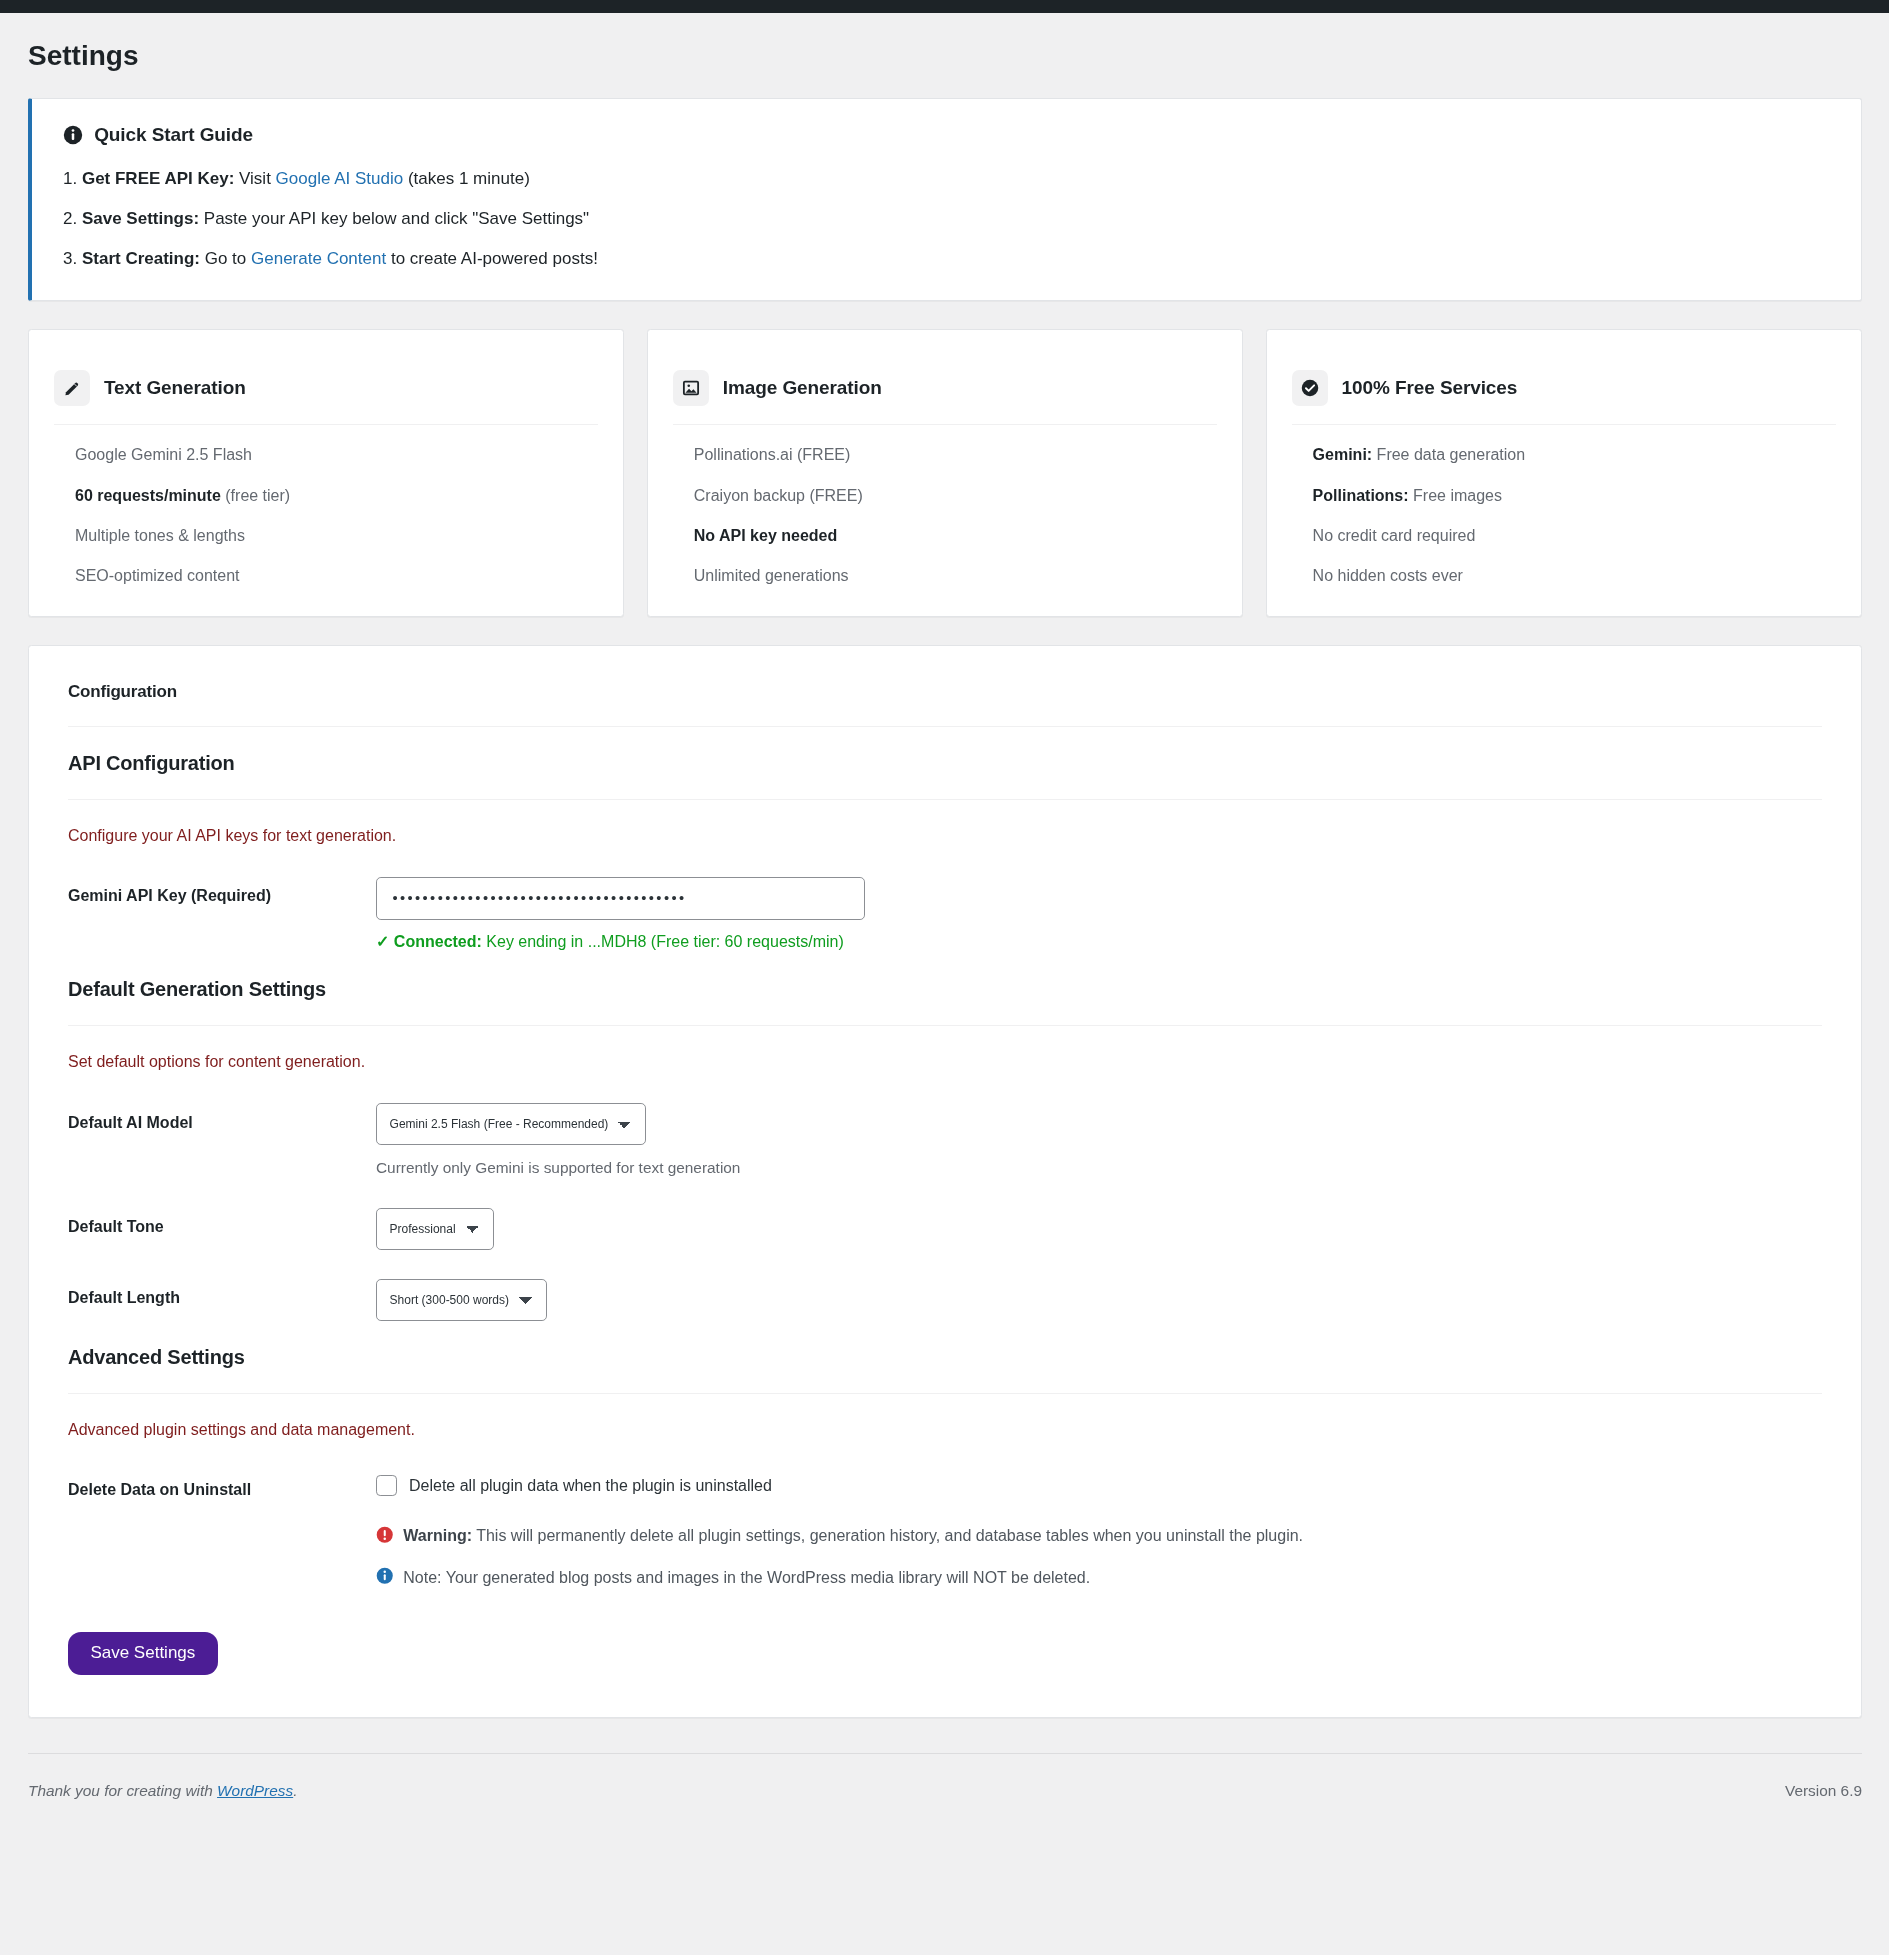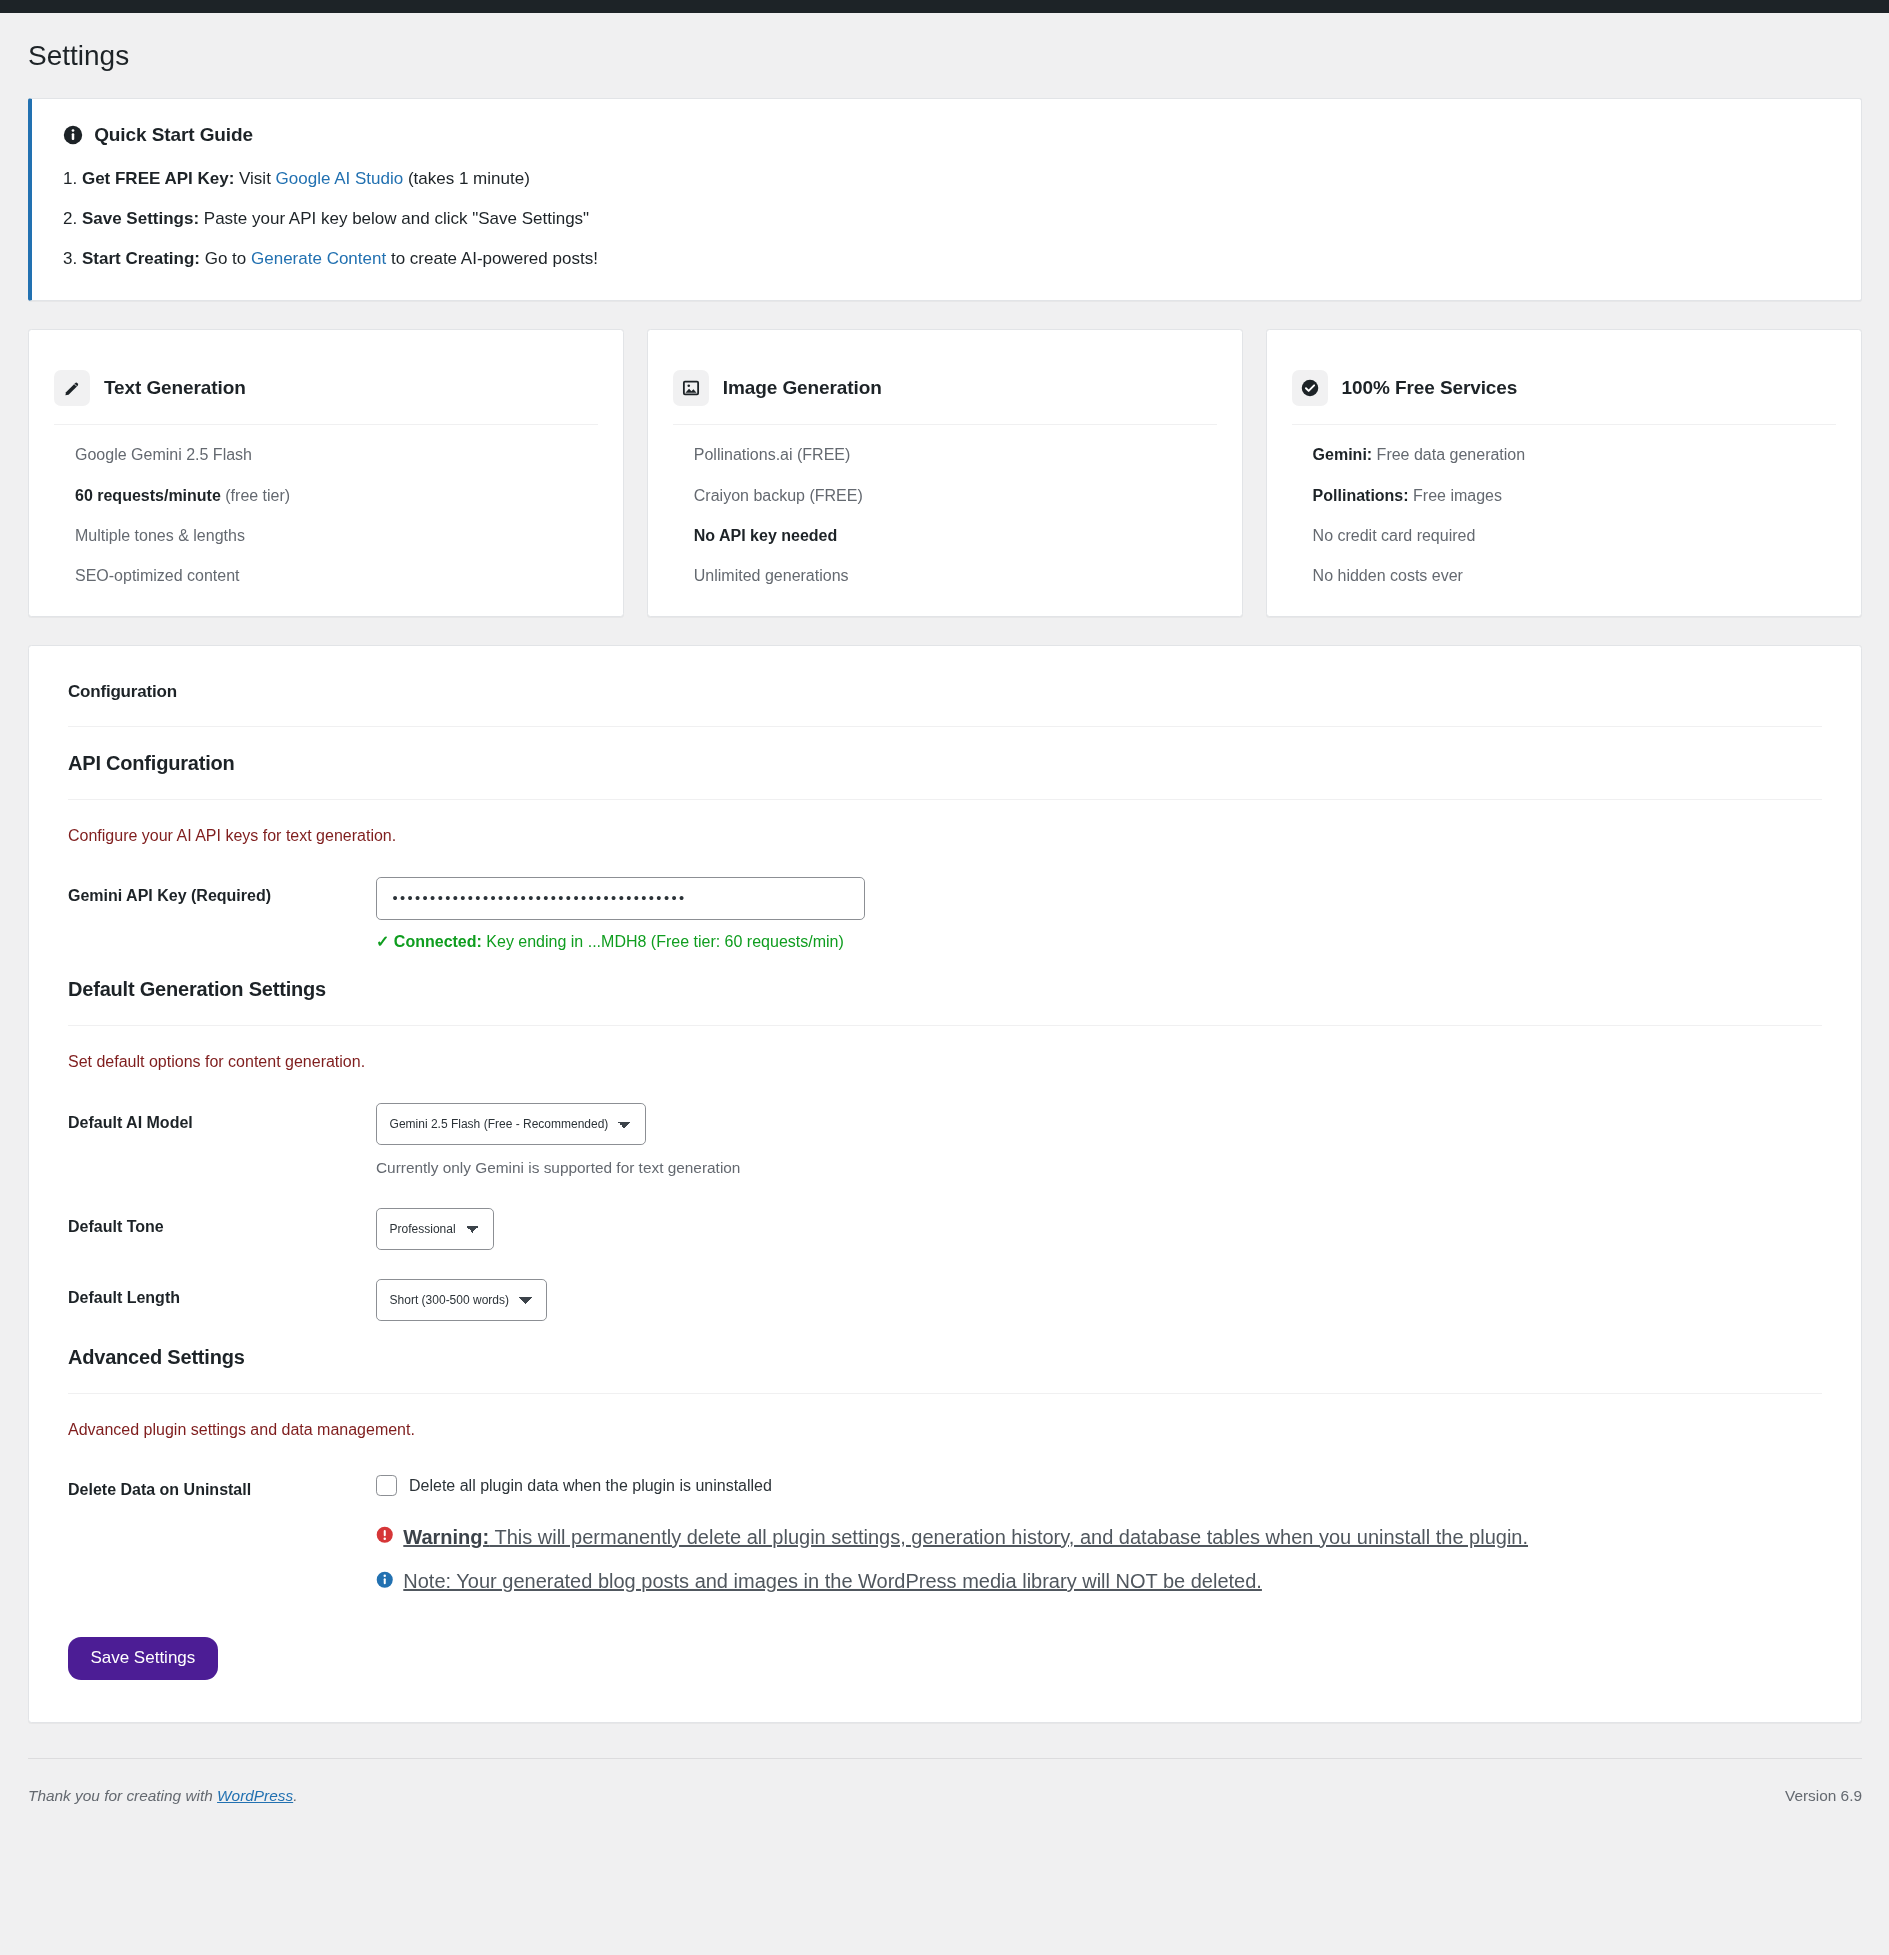--- a/index.html
+++ b/index.html
@@ -9,21 +9,21 @@
     min-height: 1955px;
     background: #f0f0f1;
     font-family: "Liberation Sans", sans-serif;
     color: #1d2327;
     -webkit-font-smoothing: antialiased;
   }
   .admin-bar { height: 12.6px; background: #1d2327; width: 100%; }
   .wrap { padding: 0 28px 0 28px; }
   .page-title {
     font-size: 28px;
-    font-weight: 400;
+    font-weight: 700;
     color: #1d2327;
     margin: 25px 0 24px 0;
     padding-left: 0px;
     line-height: 1.3;
   }
 
   
   .quickstart {
     background: #fff;
     border: 0.7px solid #e2e4e7;
@@ -218,26 +218,25 @@
     flex: none;
     cursor: pointer;
   }
   .checkline label {
     font-size: 16px;
     color: #2c3338;
     cursor: pointer;
   }
   .msgline {
     display: flex;
-    align-items: flex-end;
+    align-items: center;
     gap: 9.8px;
-    font-size: 20px;
+    font-size: 16px;
     color: #50575e;
     line-height: 1.45;
-    text-decoration: underline;
   }
   .msg-warn { margin-top: 26.6px; }
   .msg-note { margin-top: 15.4px; }
   .msgline b { color: #3c434a; font-weight: bold; }
   .msgline svg { width: 17.5px; height: 17.5px; flex: none; margin-top: 2.8px; }
 
   .btn-primary {
     margin-top: 41px;
     display: inline-block;
     background: #4c1d95;

